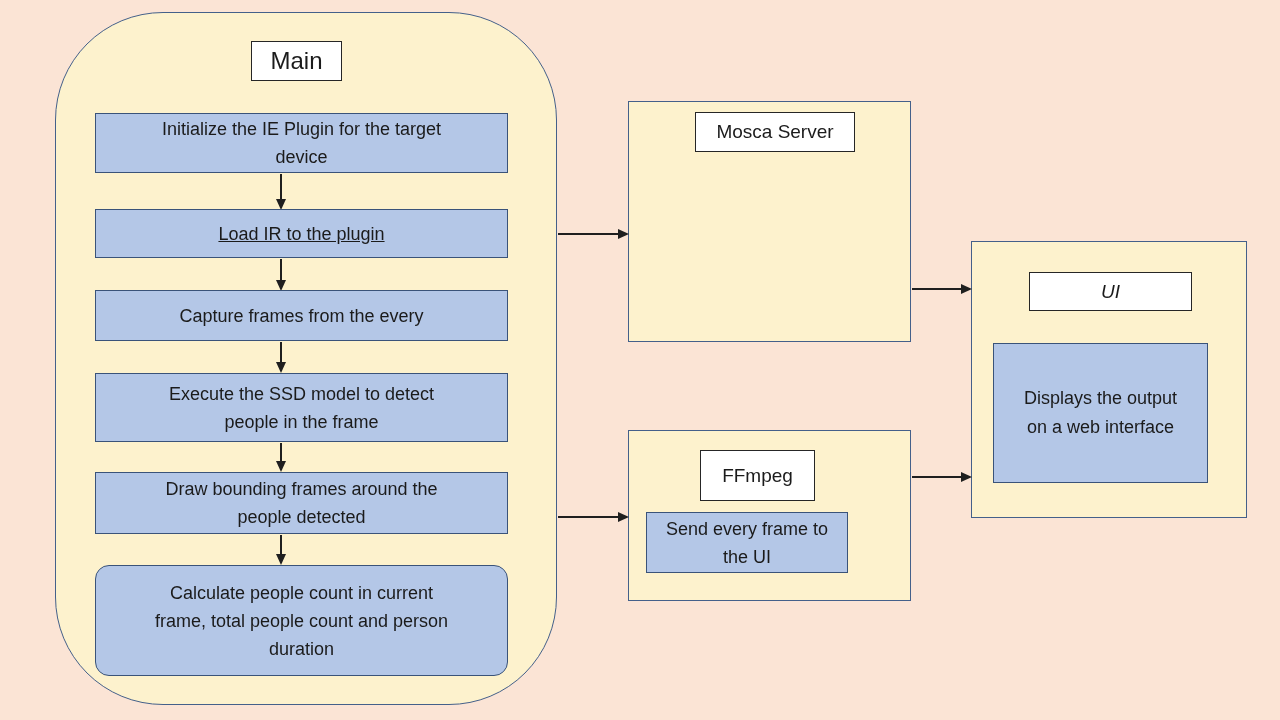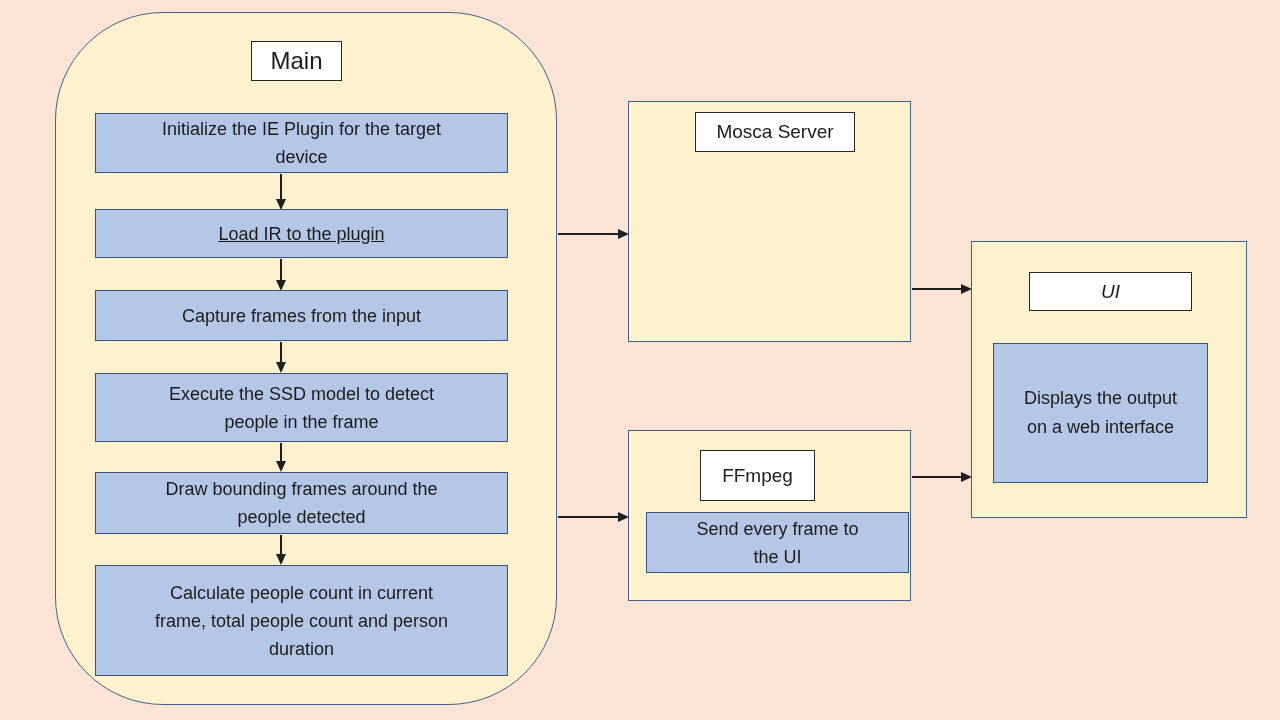--- a/index.html
+++ b/index.html
@@ -51,37 +51,37 @@
 
   
   .main-panel   { left:55px;  top:12px;  width:502px; height:693px; }
   .main-title   { left:251px; top:41px;  width:91px;  height:40px; }
   .step         { left:95px;  width:413px; }
   .step.s1 { top:113px; height:60px; }
   .step.s2 { top:209px; height:49px;text-decoration:underline; }
   .step.s3 { top:290px; height:51px; }
   .step.s4 { top:373px; height:69px; }
   .step.s5 { top:472px; height:62px; }
-  .step.s6 { top:565px; height:111px; }
+  .step.s6 { top:565px; height:111px;border-radius:14px; }
   .va { left:280px; }
   .va.v1 { top:174px; height:34px; }
   .va.v2 { top:259px; height:30px; }
   .va.v3 { top:342px; height:29px; }
   .va.v4 { top:443px; height:27px; }
   .va.v5 { top:535px; height:28px; }
 
   
   .mosca-panel { left:628px; top:101px; width:283px; height:241px; }
   .mosca-title { left:688px; top:112px; width:160px; height:40px;margin-left:7px; }
   .mosca-body  { left:652px; top:175px; width:235px; height:147px; }
 
   
   .ffmpeg-panel { left:628px; top:430px; width:283px; height:171px; }
   .ffmpeg-title { left:700px; top:450px; width:115px; height:51px; }
-  .ffmpeg-body  { left:646px; top:512px; width:263px; height:61px; }
+  .ffmpeg-body  { left:646px; top:512px; width:202px; height:61px; }
 
   
   .ui-panel { left:971px;  top:241px; width:276px; height:277px; }
   .ui-title { left:1029px; top:272px; width:163px; height:39px;font-style:italic; }
   .ui-body  { left:993px;  top:343px; width:215px; height:140px; }
 
   
   .a-main-mosca  { left:558px; top:233px; width:69px; }
   .a-main-ffmpeg { left:558px; top:516px; width:69px; }
   .a-mosca-ui    { left:912px; top:288px; width:58px; }
@@ -95,21 +95,21 @@
   <div class="panel rounded main-panel"></div>
   <div class="title-chip big main-title">Main</div>
 
   <div class="box step s1">Initialize the IE Plugin for the target
 device</div>
   <div class="arrow-v va v1"></div>
 
   <div class="box step s2">Load IR to the plugin</div>
   <div class="arrow-v va v2"></div>
 
-  <div class="box step s3">Capture frames from the input</div>
+  <div class="box step s3">Capture frames from the every</div>
   <div class="arrow-v va v3"></div>
 
   <div class="box step s4">Execute the SSD model to detect
 people in the frame</div>
   <div class="arrow-v va v4"></div>
 
   <div class="box step s5">Draw bounding frames around the
 people detected</div>
   <div class="arrow-v va v5"></div>
 

